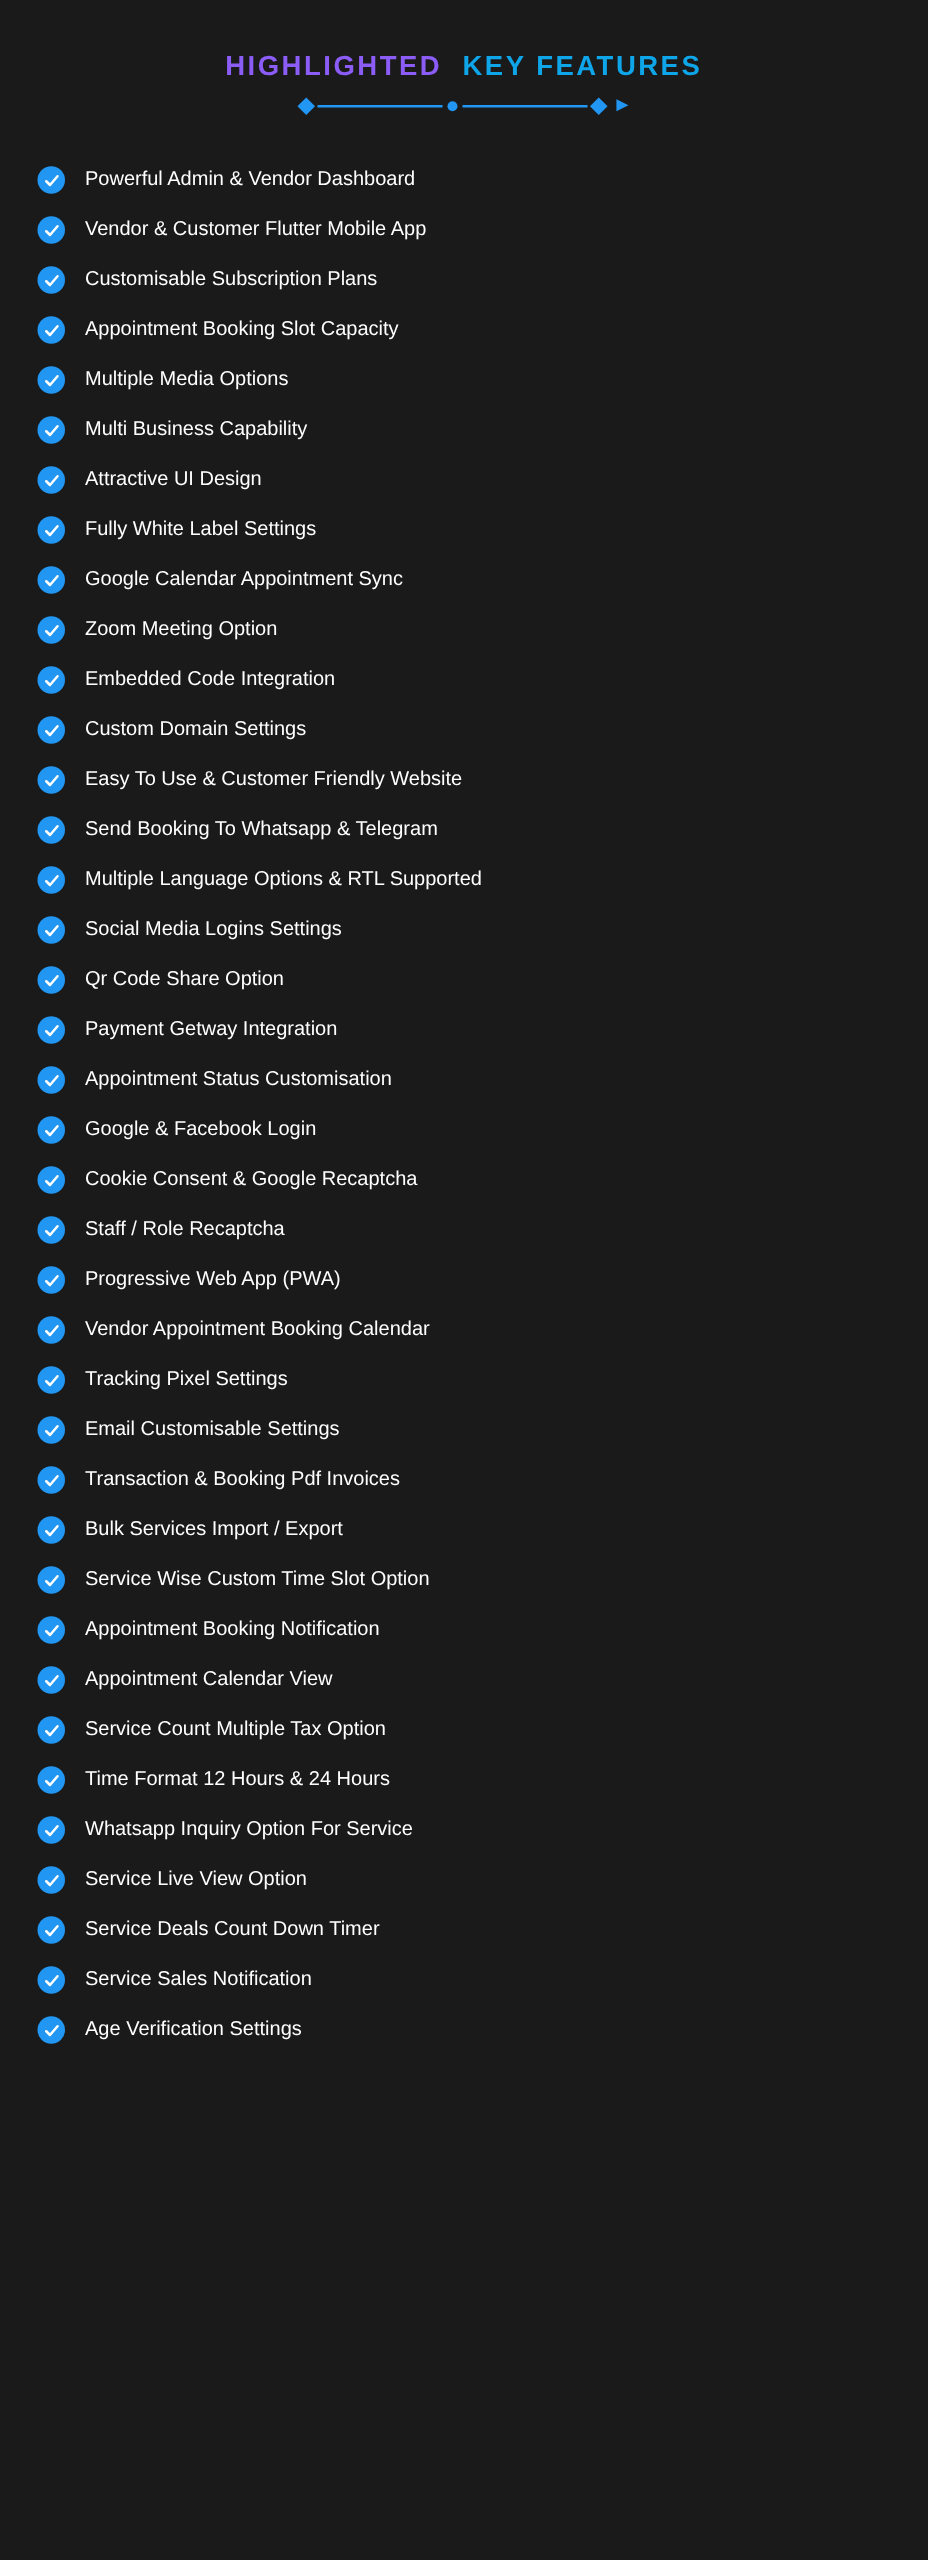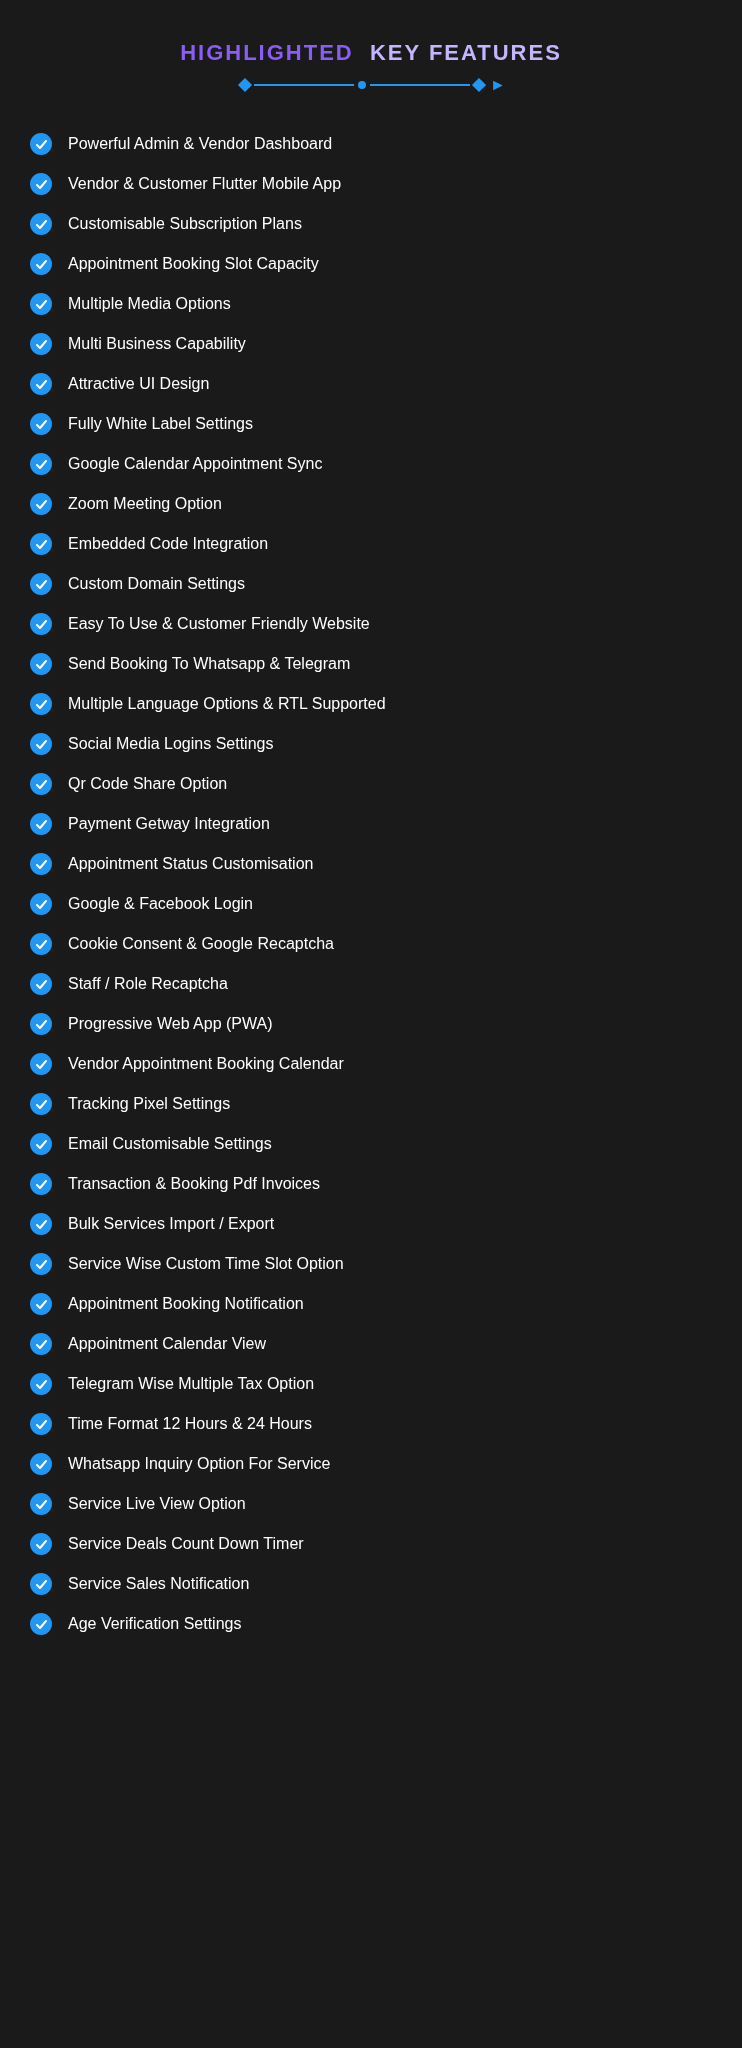--- a/index.html
+++ b/index.html
@@ -102,21 +102,21 @@
       width: 13px;
       height: 13px;
     }
   </style>
 </head>
 <body>
 
 <div class="header">
   <div class="header-title">
     <span>HIGHLIGHTED</span>
-    &nbsp;<span style="color:#c4b5fd;">KEY FEATURES</span>
+    &nbsp;<span style="color:#0ea5e9;">KEY FEATURES</span>
   </div>
   <div class="header-divider">
     <div class="divider-diamond"></div>
     <div class="divider-line"></div>
     <div class="divider-circle"></div>
     <div class="divider-line"></div>
     <div style="display:flex;align-items:center;">
       <div class="divider-diamond"></div>
       <span class="arrow-right">►</span>
     </div>
@@ -371,21 +371,21 @@
     </svg>
       </div>
       <span>Appointment Calendar View</span>
     </li>
     <li>
       <div class="check-icon">
         <svg viewBox="0 0 13 13" fill="none" xmlns="http://www.w3.org/2000/svg">
       <polyline points="2,7 5,10 11,3" stroke="white" stroke-width="2" stroke-linecap="round" stroke-linejoin="round" fill="none"></polyline>
     </svg>
       </div>
-      <span>Telegram Wise Multiple Tax Option</span>
+      <span>Service Count Multiple Tax Option</span>
     </li>
     <li>
       <div class="check-icon">
         <svg viewBox="0 0 13 13" fill="none" xmlns="http://www.w3.org/2000/svg">
       <polyline points="2,7 5,10 11,3" stroke="white" stroke-width="2" stroke-linecap="round" stroke-linejoin="round" fill="none"></polyline>
     </svg>
       </div>
       <span>Time Format 12 Hours &amp; 24 Hours</span>
     </li>
     <li>

